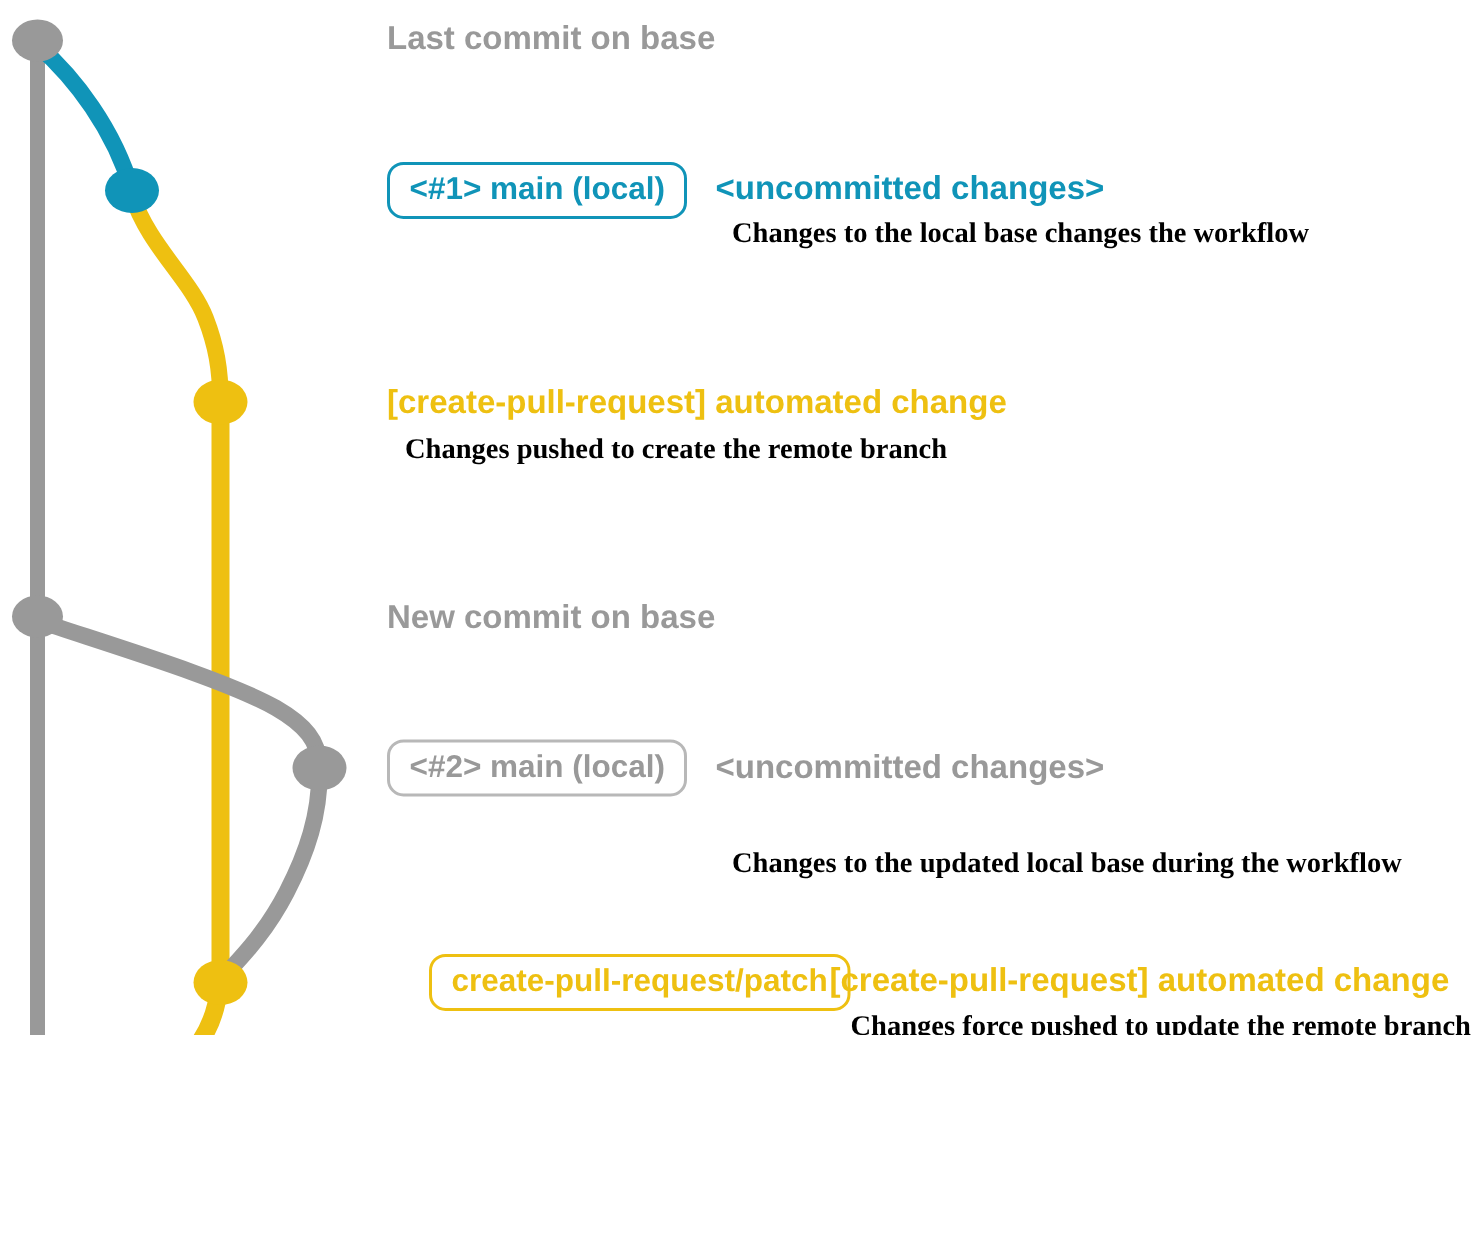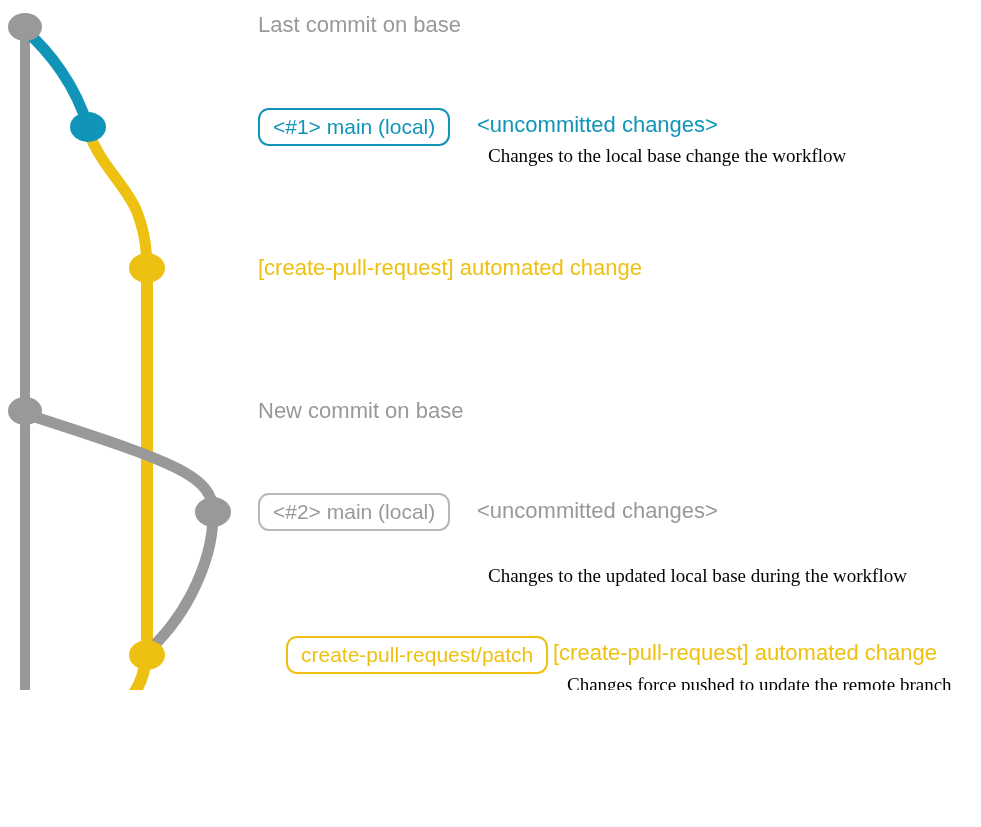--- a/index.html
+++ b/index.html
@@ -3,20 +3,21 @@
 <meta charset="utf-8">
 <style>
   html, body { margin: 0; padding: 0; background: #ffffff; }
   .canvas {
     position: relative;
     width: 981px;
     height: 690px;
     background: #ffffff;
     overflow: hidden;
     font-family: "Liberation Sans", sans-serif;
+    font-weight: bold;
   }
   .graph-svg { position: absolute; left: 0; top: 0; }
   .abs {
     position: absolute;
     transform: translateY(-50%);
     white-space: nowrap;
   }
   .lbl { font-size: 22px; line-height: 1.15; }
   .gray   { color: #999999; }
   .blue   { color: #1094b8; }
@@ -68,23 +69,24 @@
     <ellipse cx="147" cy="655" rx="18" ry="15" fill="#eec011"></ellipse>
     <ellipse cx="25" cy="797" rx="17" ry="14" fill="#999999"></ellipse>
   </svg>
 
   <div class="abs lbl gray" style="left:258px; top:25px;">Last commit on base</div>
 
   <div class="abs" style="left:258px; top:127px;">
     <span class="badge badge-blue">&lt;#1&gt; main (local)</span>
   </div>
   <div class="abs lbl blue" style="left:477px; top:125px;">&lt;uncommitted changes&gt;</div>
-  <div class="abs desc" style="left:488px; top:156px;">Changes to the local base change the workflow</div>
+  <div class="abs desc" style="left:488px; top:156px;">Changes to the local base changes the workflow</div>
 
   <div class="abs lbl yellow" style="left:258px; top:268px;">[create-pull-request] automated change</div>
+  <div class="abs desc" style="left:270px; top:300px;">Changes pushed to create the remote branch</div>
 
   <div class="abs lbl gray" style="left:258px; top:411px;">New commit on base</div>
 
   <div class="abs" style="left:258px; top:512px;">
     <span class="badge badge-gray">&lt;#2&gt; main (local)</span>
   </div>
   <div class="abs lbl gray" style="left:477px; top:511px;">&lt;uncommitted changes&gt;</div>
   <div class="abs desc" style="left:488px; top:543px;margin-top:33px;">Changes to the updated local base during the workflow</div>
 
   <div class="abs" style="left:258px; top:655px;margin-left:28px;">

